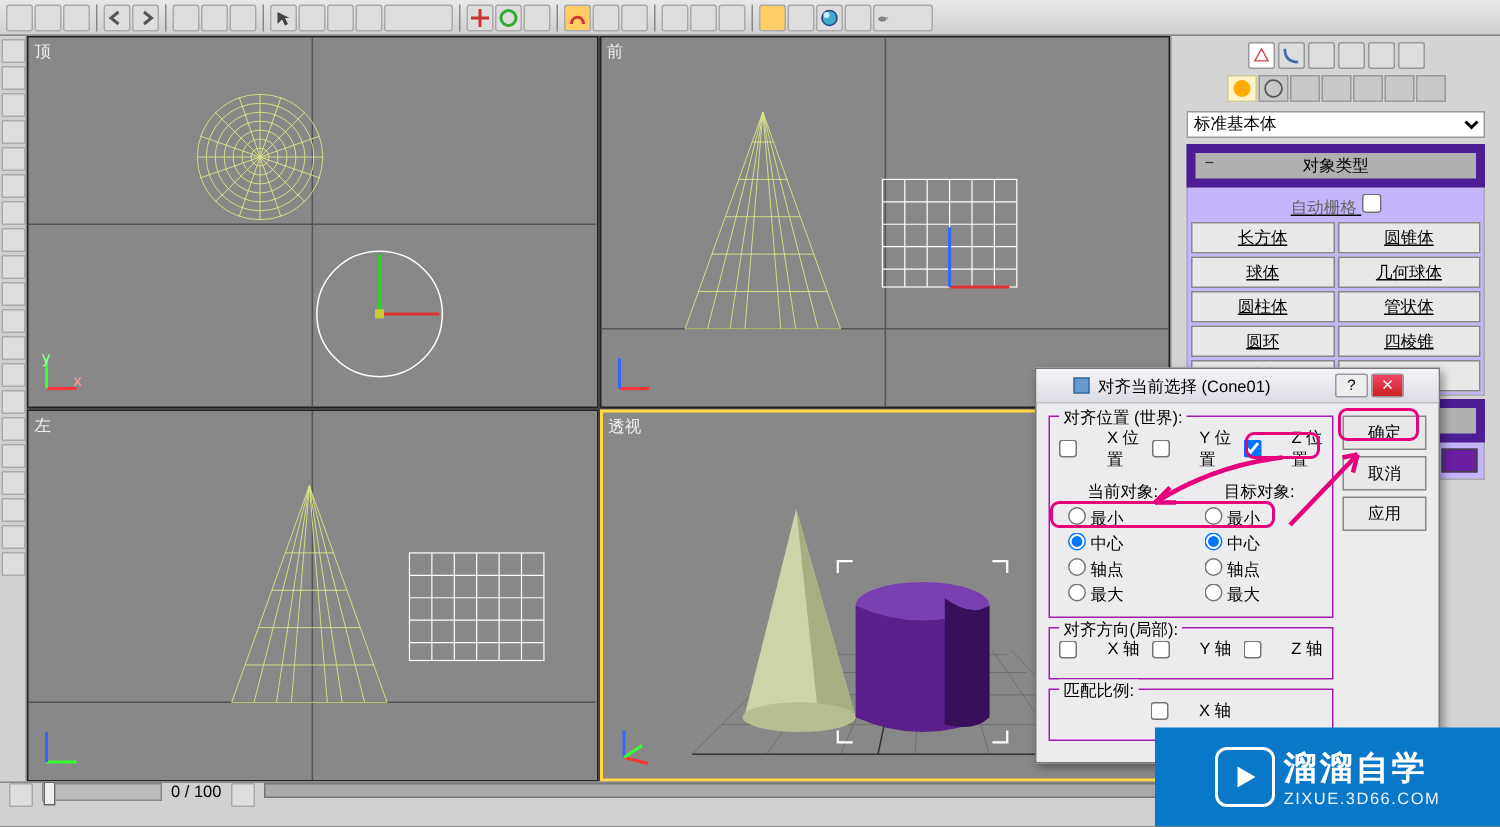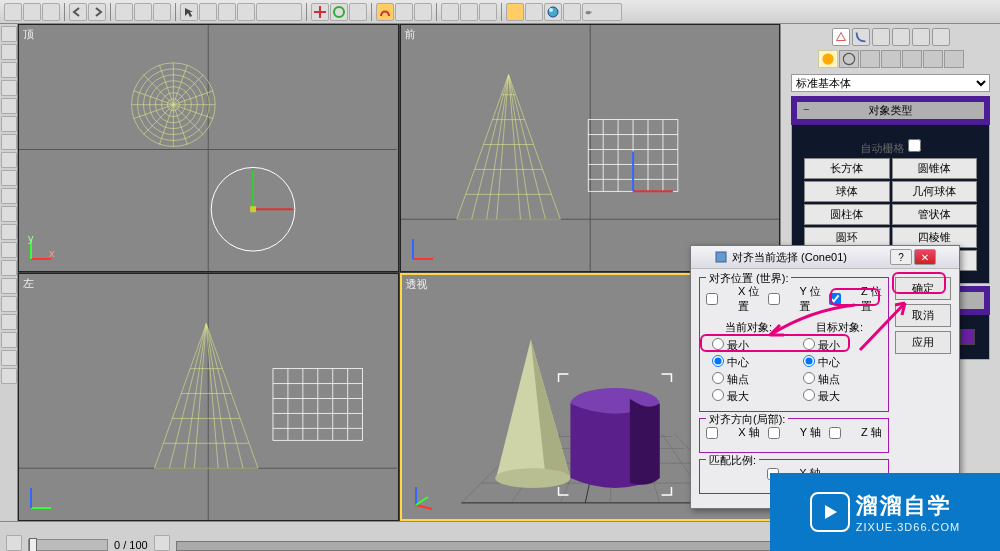--- a/index.html
+++ b/index.html
@@ -31,30 +31,30 @@
   .panel-tab { width: 18px; height: 18px; background: #ddd; border: 1px solid #999; border-radius: 2px; }
   .panel-tab.active { background: #fff; }
   .subtabs { display: flex; gap: 1px; padding: 2px 4px; justify-content: center; }
   .subtab { width: 20px; height: 18px; background: #c8c8c8; border: 1px solid #999; display: flex; align-items: center; justify-content: center; }
   .subtab.active { background: #fff4c8; border-color: #cc9; }
   .dropdown { margin: 4px 8px; }
   .dropdown select { width: 100%; height: 18px; background: #fff; border: 1px solid #999; font-size: 11px; }
   .rollout { margin: 2px 8px; }
   .rollout-header { background: #b0b0b0; border: 6px solid #4c1d95; text-align: center; padding: 1px; font-size: 11px; cursor: pointer; position: relative; }
   .rollout-header::before { content: "−"; position: absolute; left: 6px; color: #333; }
-  .rollout-body { border: 1px solid #aaa; border-top: none; background: #0f172a; padding: 12px; }
+  .rollout-body { border: 1px solid #aaa; border-top: none; background: #c4b5fd; padding: 2px; text-decoration: underline; }
   .autogrid-row { text-align: center; padding: 2px; font-size: 11px; color: #666; }
   .obj-grid { display: grid; grid-template-columns: 1fr 1fr; gap: 2px; }
   .obj-btn { background: #e8e8e8; border: 1px solid #888; padding: 2px 4px; text-align: center; font-size: 11px; cursor: pointer; }
   .name-row { display: flex; gap: 4px; align-items: center; padding: 2px; }
   .name-input { flex: 1; height: 16px; background: #fff; border: 1px solid #888; padding: 0 3px; font-size: 11px; }
   .color-swatch { width: 24px; height: 16px; border: 1px solid #444; }
   
   
-  .bottom-bar { position: absolute; left: 0; right: 0; bottom: 0; height: 30px; background: #d0d0d0; border-top: 1px solid #888; display: flex; align-items: flex-end; padding: 0 6px; gap: 6px; }
+  .bottom-bar { position: absolute; left: 0; right: 0; bottom: 0; height: 30px; background: #d0d0d0; border-top: 1px solid #888; display: flex; align-items: flex-start; padding: 0 6px; gap: 6px; }
   .slider-mock { width: 80px; height: 12px; background: #bbb; border: 1px solid #888; position: relative; }
   .slider-mock::after { content:""; position: absolute; left: 0; top: -2px; width: 6px; height: 14px; background: #eee; border:1px solid #666; }
   .frame-counter { font-size: 11px; }
   .timeline { flex: 1; height: 10px; background: #aaa; border: 1px solid #777; }
   
   
   .align-dialog { position: absolute; left: 690px; top: 245px; width: 270px; background: #ececee; border: 1px solid #777; box-shadow: 2px 2px 6px rgba(0,0,0,0.4); }
   .dlg-title { background: linear-gradient(#f4f4f8,#dcdce4); border-bottom: 1px solid #bbb; padding: 3px 23px; display: flex; align-items: center; font-size: 11px; }
   .dlg-title .spacer { flex: 1; }
   .dlg-icon { width: 14px; height: 14px; margin-right: 4px; }
@@ -74,21 +74,21 @@
   .col { flex: 1; }
   .col-label { text-align: center; font-size: 11px; margin-bottom: 2px; }
   .radio { display: flex; gap: 3px; font-size: 11px; padding: 1px 6px; }
   .radio input { width: 12px; height: 12px; }
   
   
   .hl-pink { border: 2px solid #e6007e; border-radius: 6px; position: absolute; pointer-events: none; z-index: 50; }
   .arrow-pink { position: absolute; z-index: 49; pointer-events: none; }
   
   
-  .watermark { position: absolute; right: 0; bottom: 0; width: 230px; height: 78px; background: #0a78c8; color: #fff; display: flex; align-items: center; justify-content: center; gap: 6px; z-index: 60; }
+  .watermark { position: absolute; right: 0; bottom: 0; width: 230px; height: 66px; background: #0a78c8; color: #fff; display: flex; align-items: center; justify-content: center; gap: 6px; z-index: 60; }
   .wm-icon { width: 40px; height: 40px; border: 2px solid #fff; border-radius: 8px; display: flex; align-items: center; justify-content: center; }
   .wm-icon svg { width: 22px; height: 22px; }
   .wm-text { display: flex; flex-direction: column; }
   .wm-big { font-size: 22px; font-weight: bold; letter-spacing: 2px; }
   .wm-small { font-size: 11px; letter-spacing: 1px; opacity: .9; }
 </style>
 </head>
 <body>
 
 <div class="top-toolbar">

